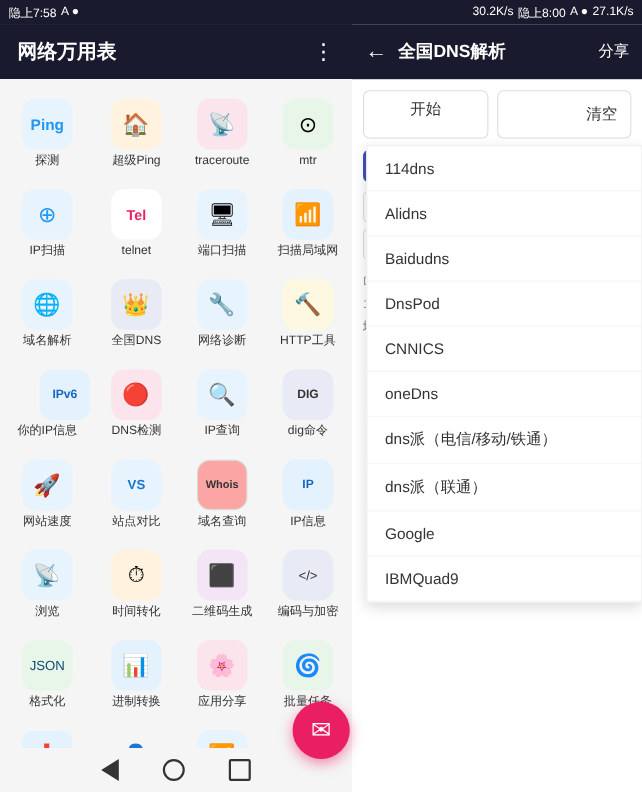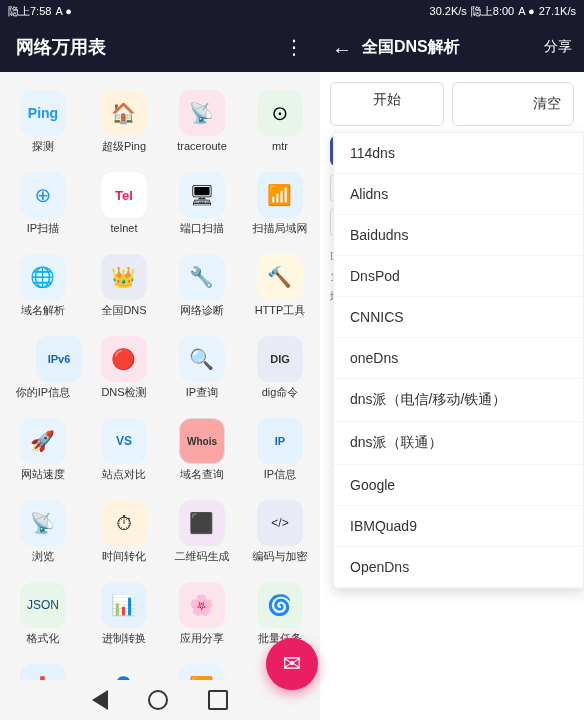--- a/index.html
+++ b/index.html
@@ -531,21 +531,20 @@
         <div class="dropdown-item">114dns</div>
         <div class="dropdown-item">Alidns</div>
         <div class="dropdown-item">Baidudns</div>
         <div class="dropdown-item">DnsPod</div>
         <div class="dropdown-item">CNNICS</div>
         <div class="dropdown-item">oneDns</div>
         <div class="dropdown-item">dns派（电信/移动/铁通）</div>
         <div class="dropdown-item">dns派（联通）</div>
         <div class="dropdown-item">Google</div>
         <div class="dropdown-item">IBMQuad9</div>
-        <div class="dropdown-item">OpenDns</div>
       </div>
 
     </div>
   </div>
 
   <div class="fab">✉</div>
 
   <div class="bottom-nav">
     <div class="nav-bar-left">
       <div class="nav-btn-triangle"></div>

